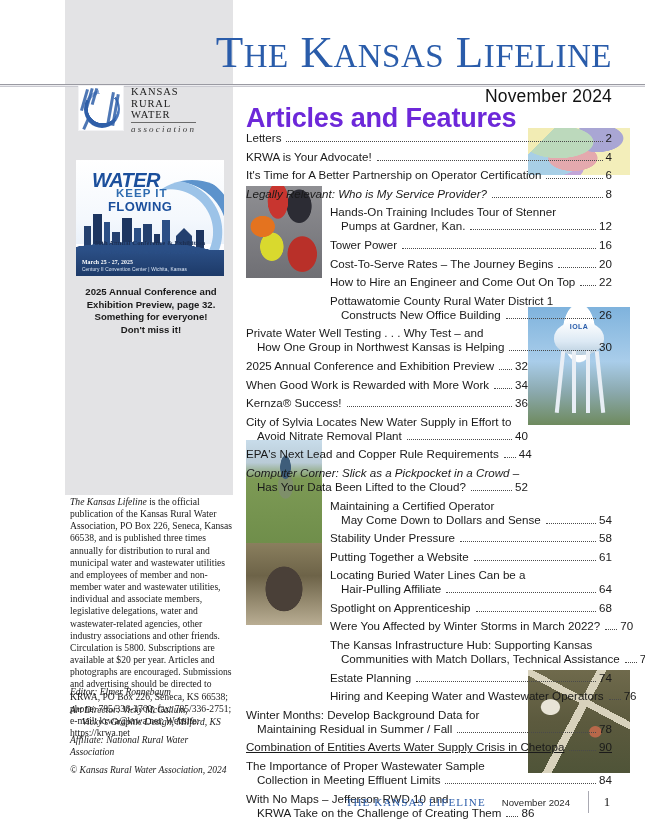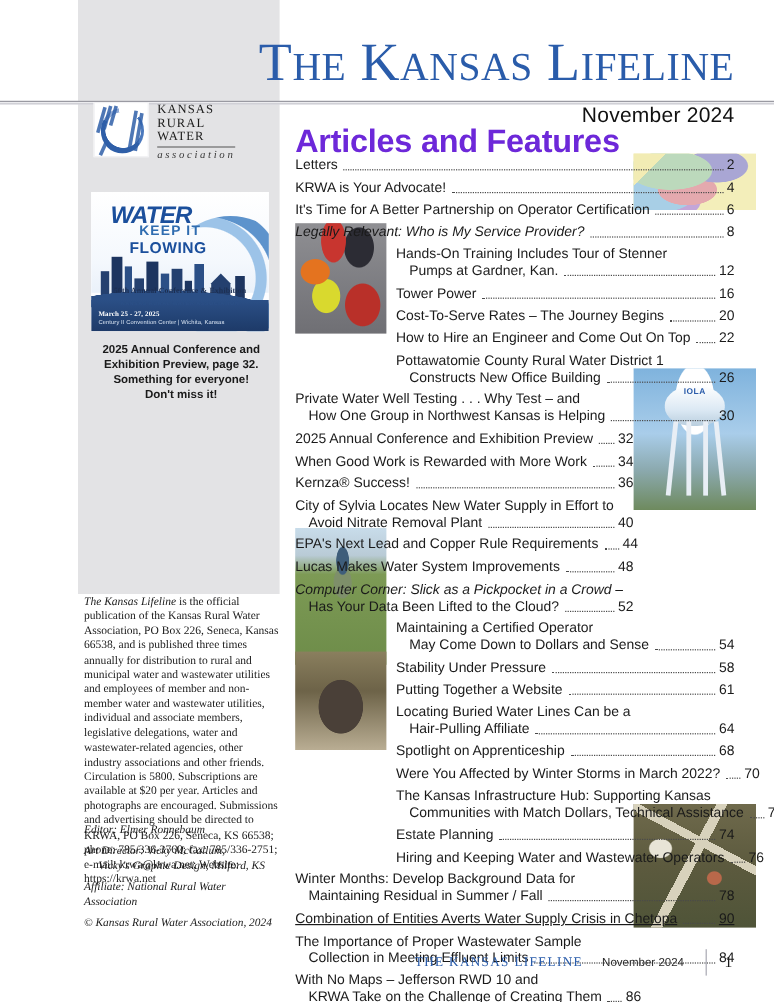--- a/index.html
+++ b/index.html
@@ -487,25 +487,20 @@
               <span class="t-title">Avoid Nitrate Removal Plant</span>
               <span class="t-lead"></span>
               <span class="t-page">40</span>
             </span>
           </div>
           <div class="toc-row" style="width: 282px;">
             <span class="t-title">EPA's Next Lead and Copper Rule Requirements</span>
             <span class="t-lead"></span>
             <span class="t-page">44</span>
           </div>
-          <div class="toc-row" style="width: 282px;">
-            <span class="t-title">Lucas Makes Water System Improvements</span>
-            <span class="t-lead"></span>
-            <span class="t-page">48</span>
-          </div>
           <div class="toc-row two-line" style="width: 282px;">
             <span class="l1 ital" style="font-style: italic;">Computer Corner: Slick as a Pickpocket in a Crowd –</span>
             <span class="l2">
               <span class="t-title">Has Your Data Been Lifted to the Cloud?</span>
               <span class="t-lead"></span>
               <span class="t-page">52</span>
             </span>
           </div>
         </div>
         <div class="toc-indent">

